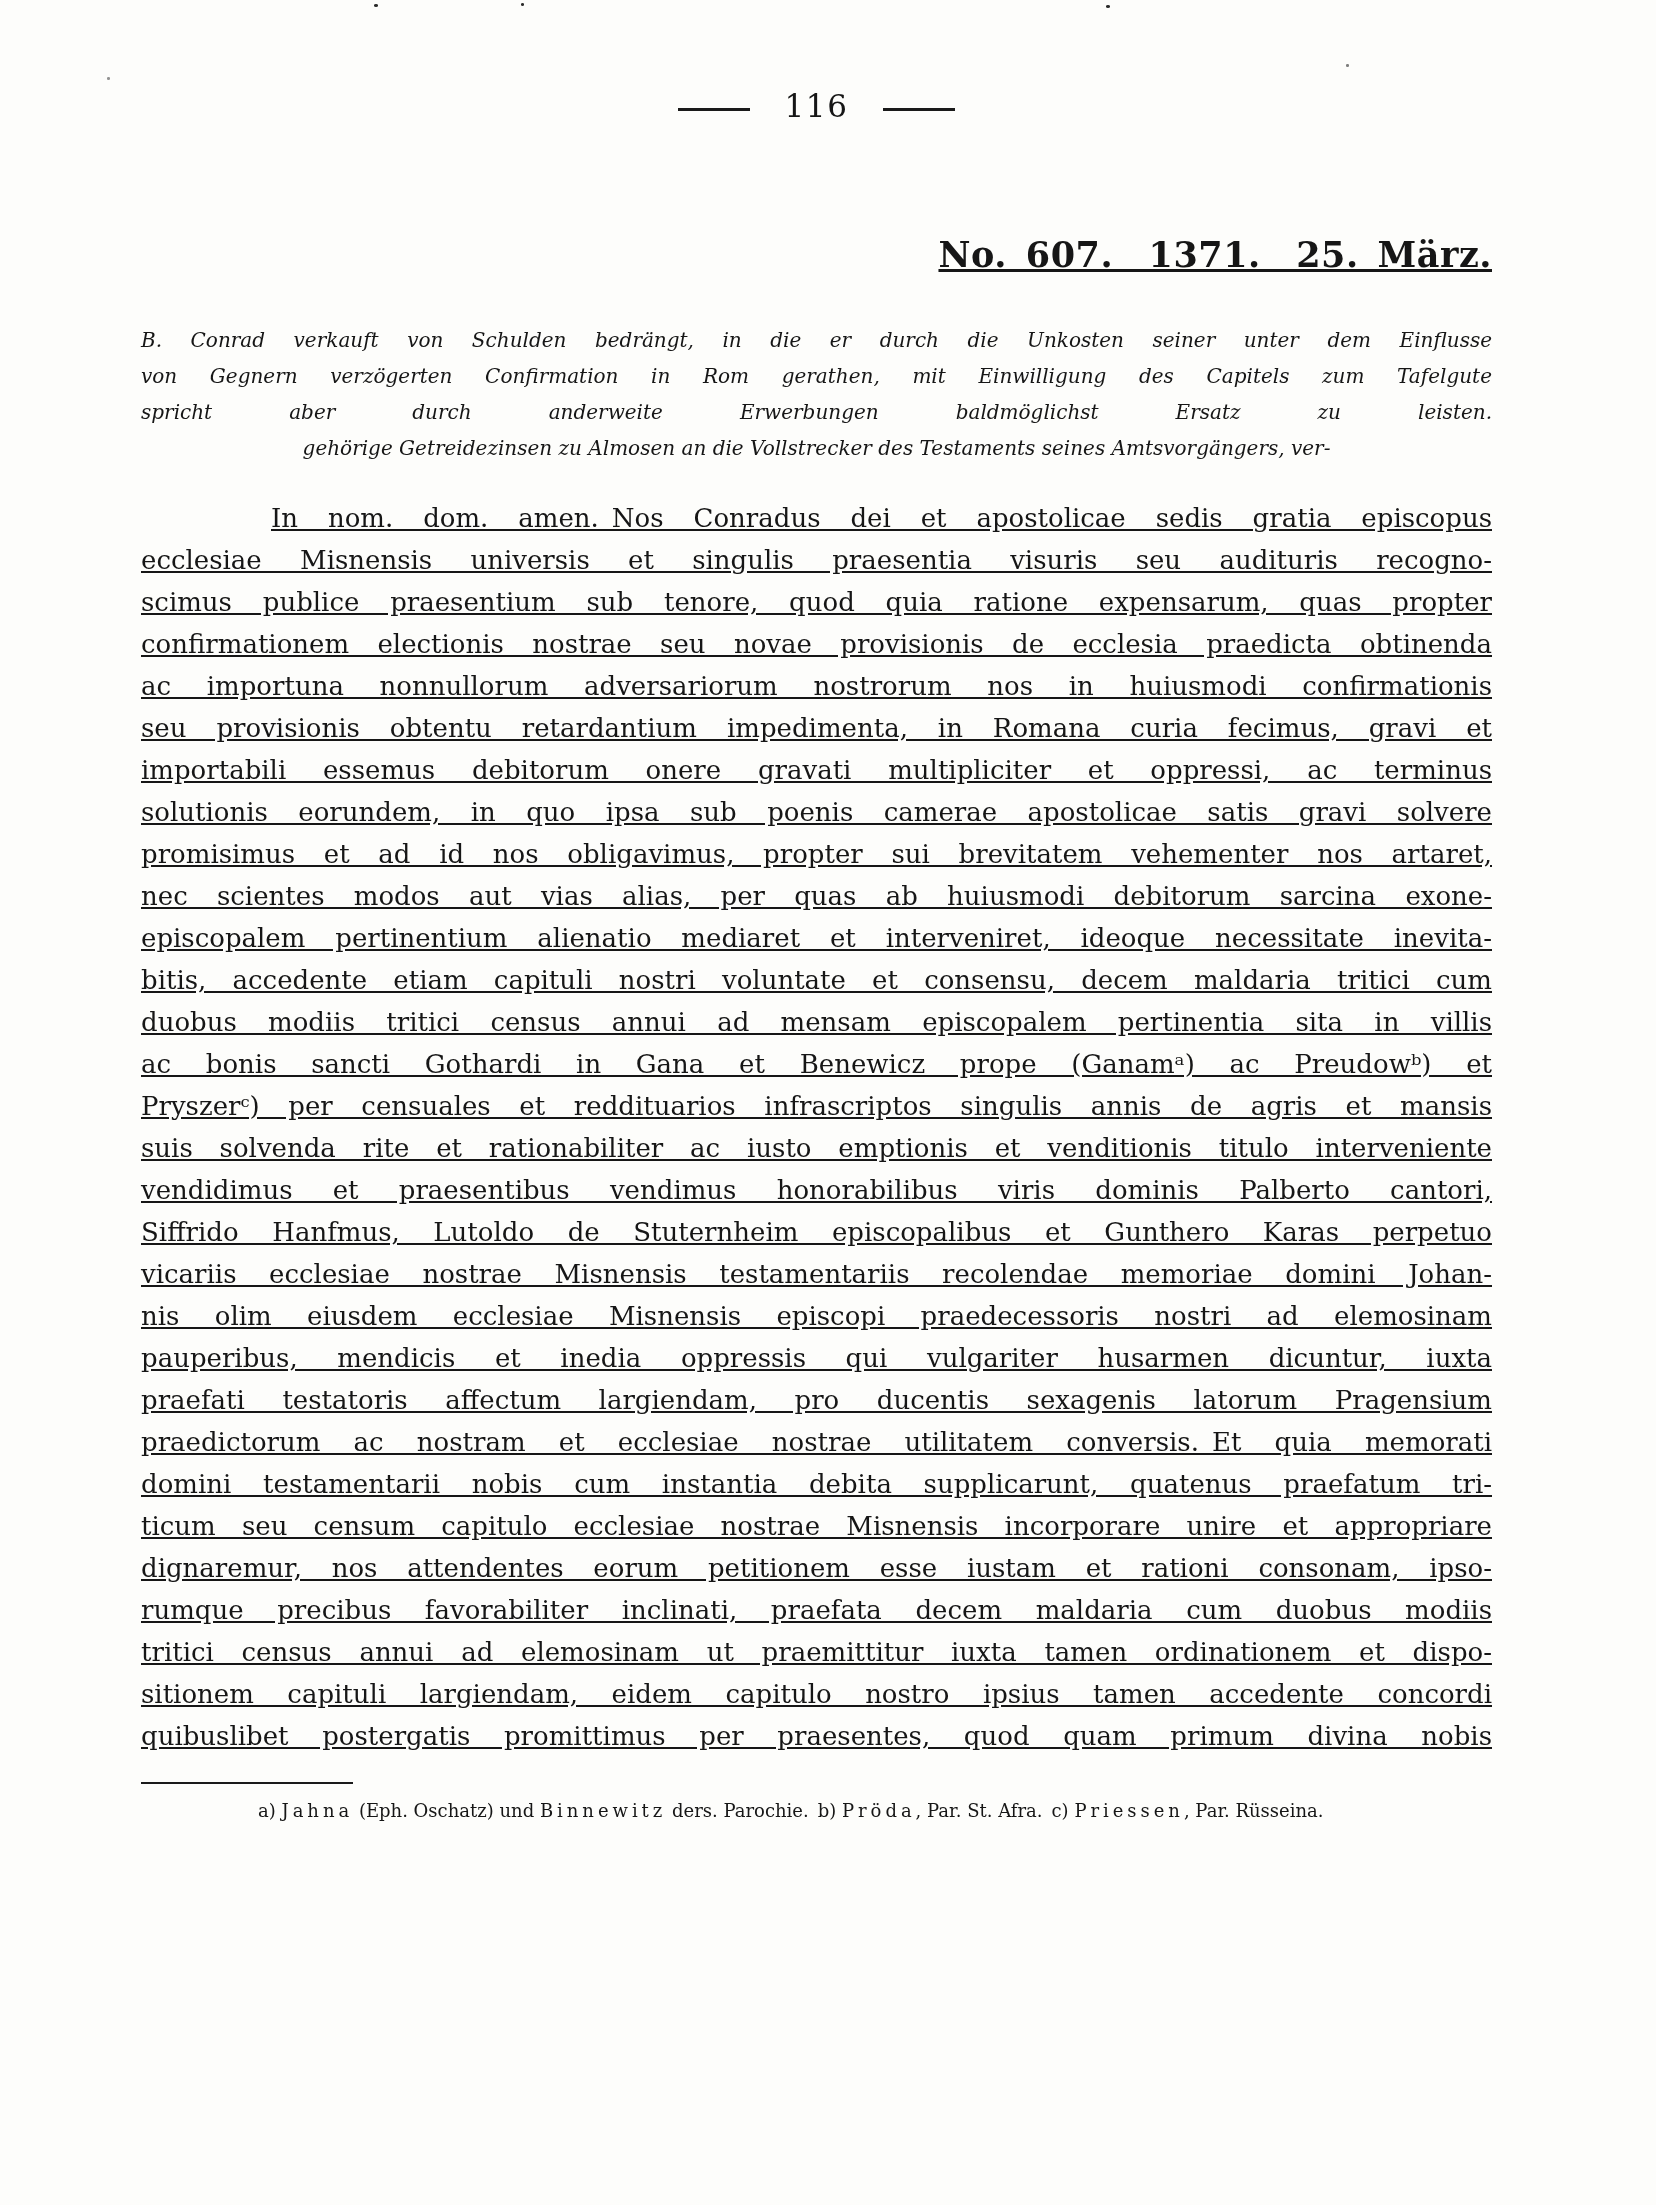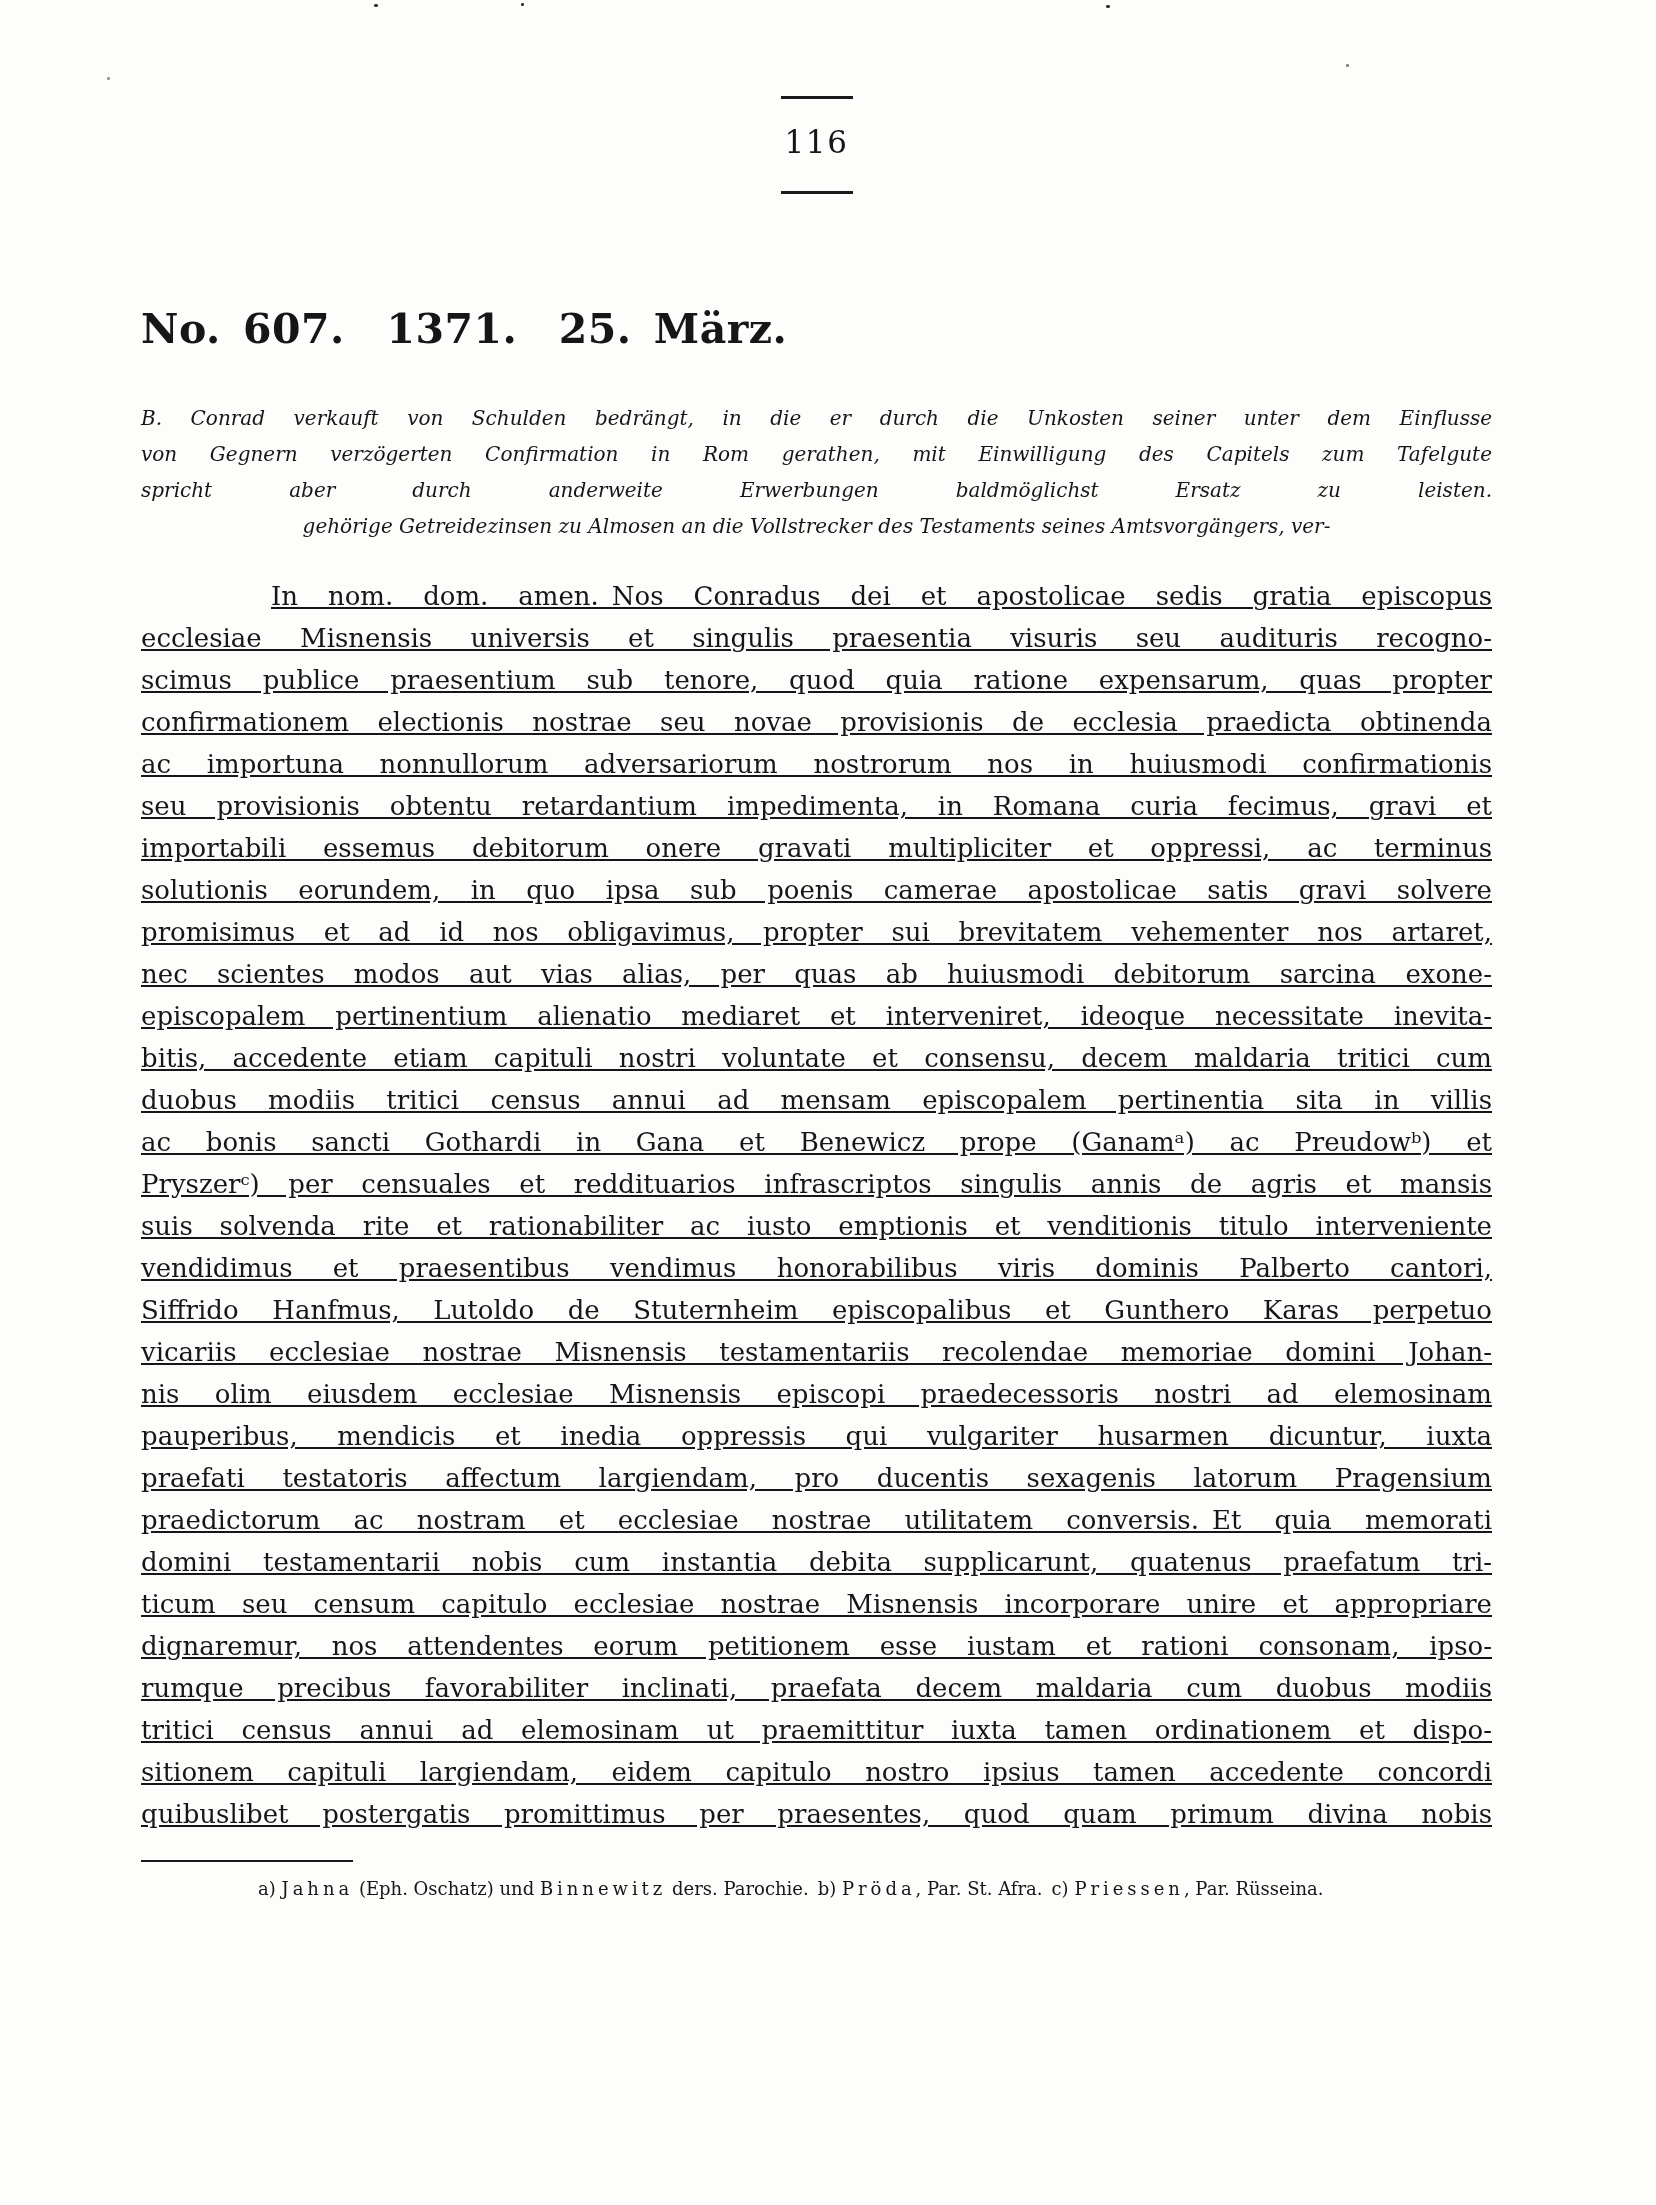--- a/index.html
+++ b/index.html
@@ -18,44 +18,44 @@
     overflow: hidden;
   }
   .content {
     padding: 0 165px 0 141px;
   }
   
   .pagenum-row {
     display: flex;
     align-items: center;
     justify-content: center;
-    gap: 28px;
+    gap: 35px;
     padding-top: 91px;
-    flex-direction: column;
   }
   .pagenum {
     font-size: 31px;
     letter-spacing: 1.6px;
     line-height: 1;
   }
   .head-dash {
     width: 72px;
     height: 2.7px;
     background: #1a1a1a;
     margin-top: 5.4px;
   }
   
   .heading {
     margin-top: 115px;
-    text-align: left;
-    font-size: 41px;
+    text-align: right;
+    font-size: 35px;
     font-weight: bold;
     letter-spacing: 0.5px;
     word-spacing: 0.18em;
     line-height: 1;
+    text-decoration: underline;
   }
   
   .summary {
     margin-top: 50px;
     font-style: italic;
     font-size: 20px;
     line-height: 36px;
   }
   .summary .line {
     text-align: justify;

